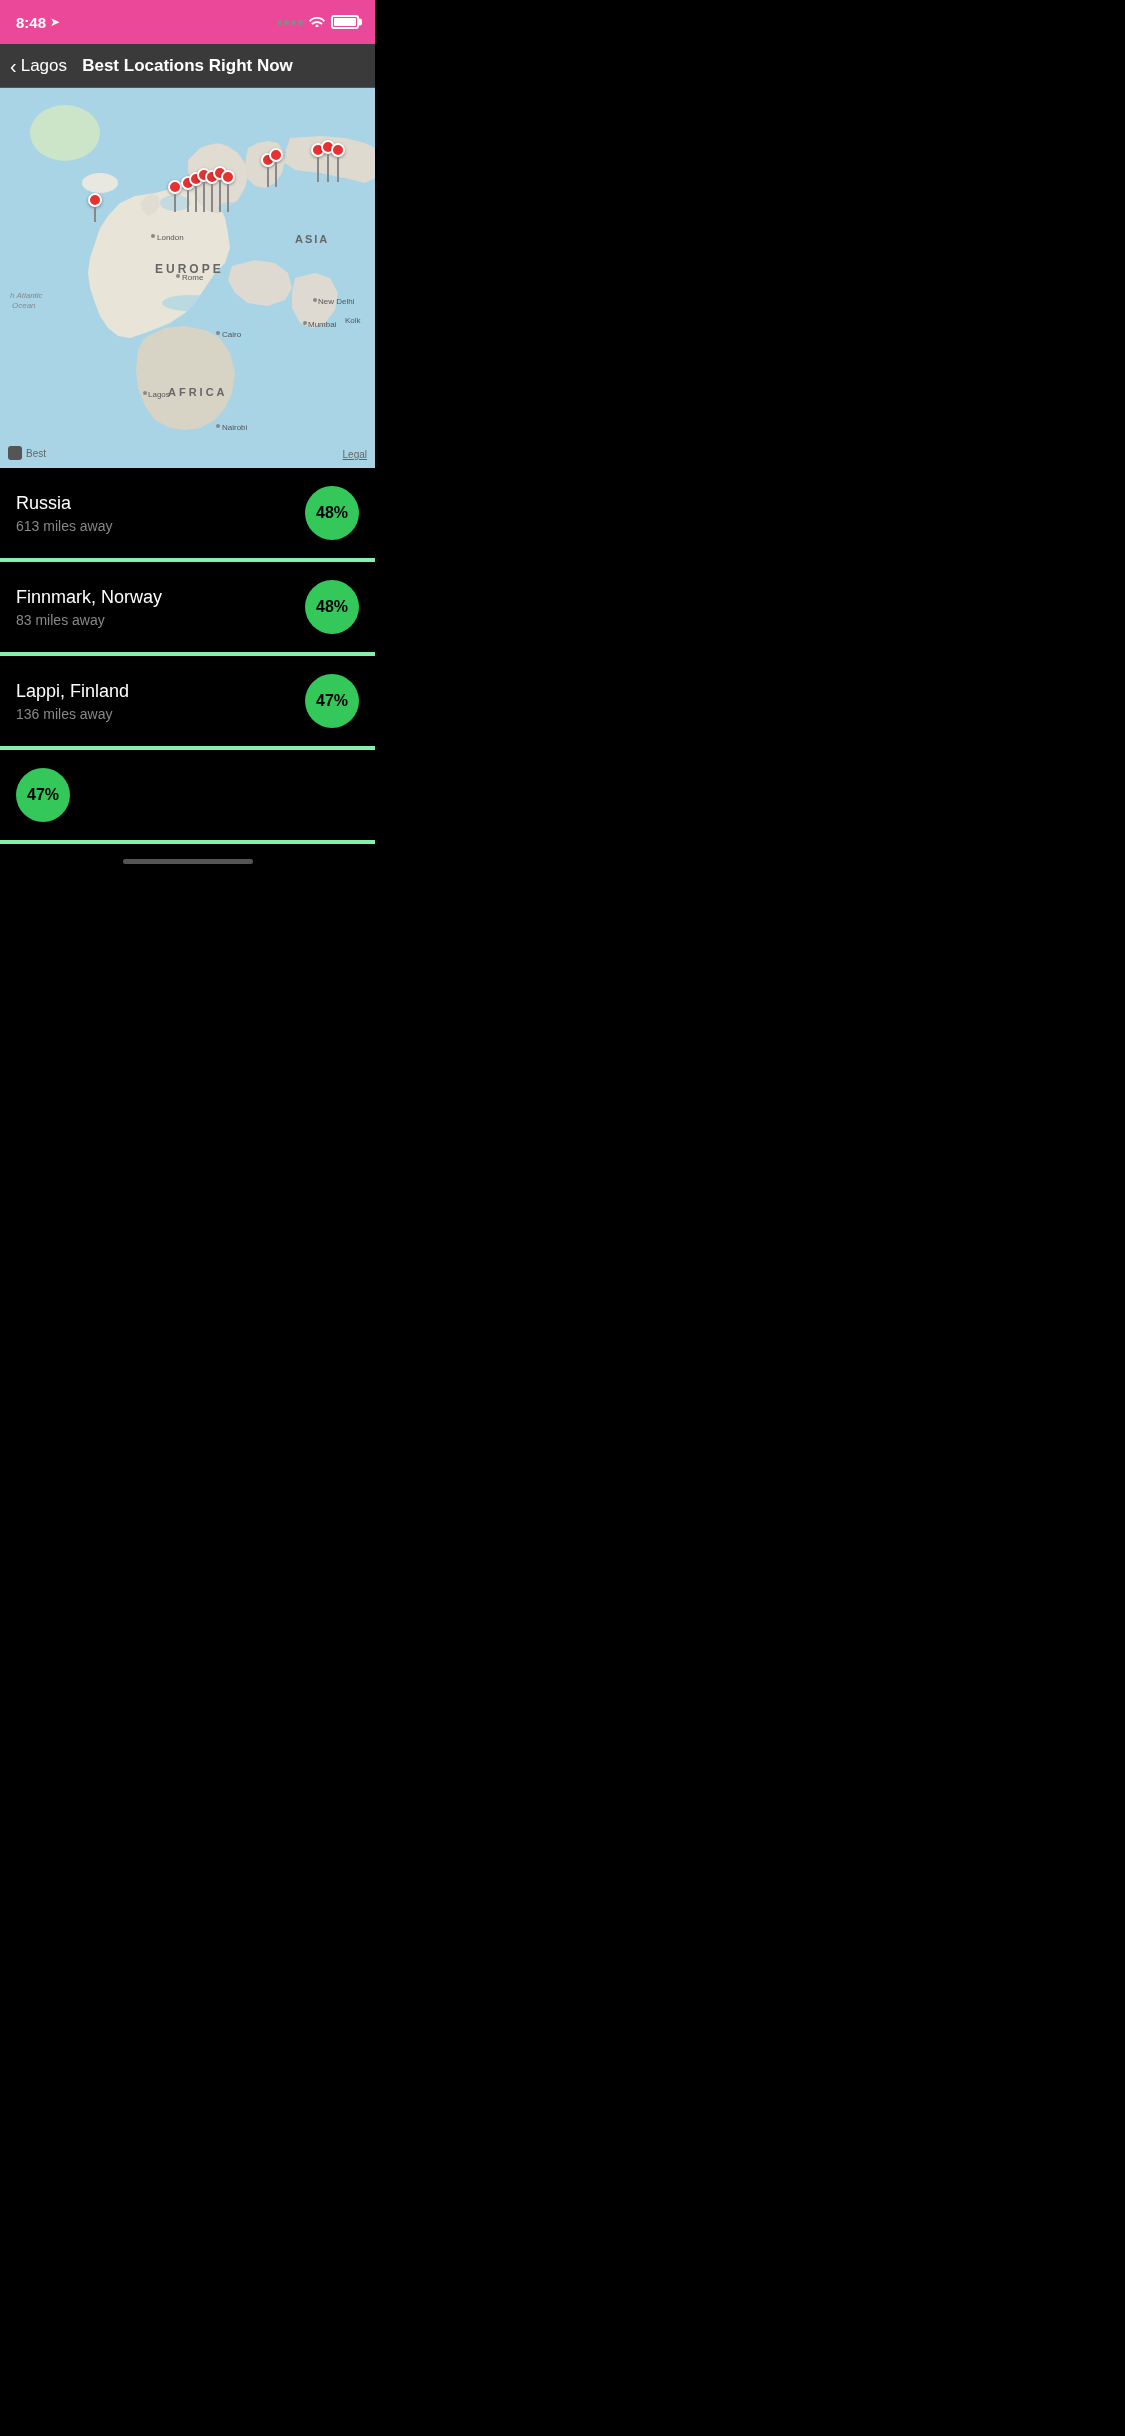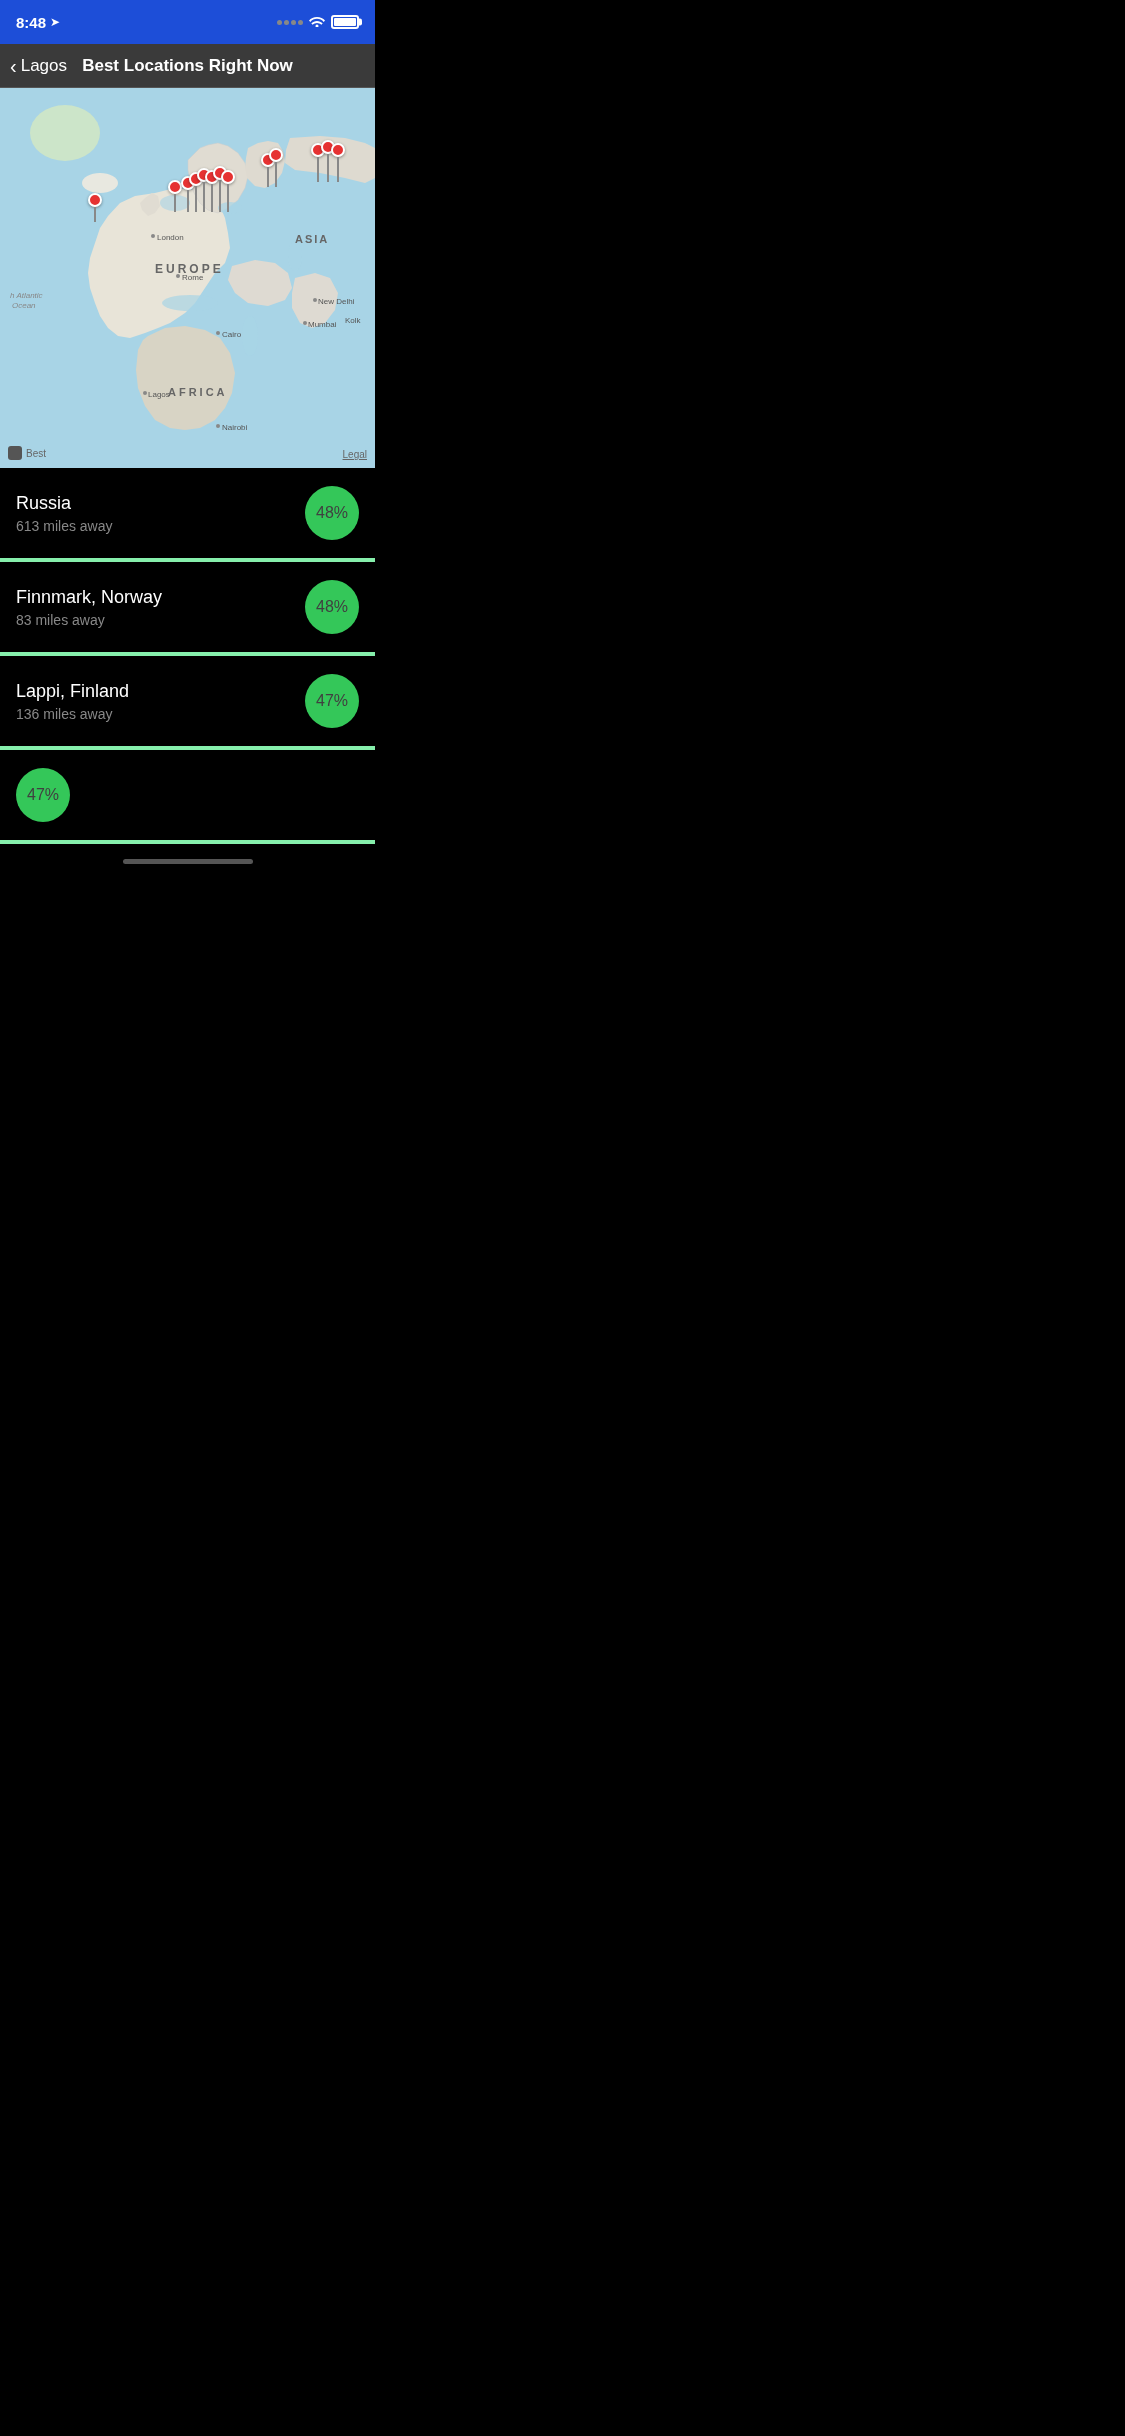--- a/index.html
+++ b/index.html
@@ -8,21 +8,21 @@
     body {
       width: 375px;
       min-height: 812px;
       background: #000;
       font-family: -apple-system, 'Helvetica Neue', Arial, sans-serif;
       overflow-x: hidden;
     }
 
     
     .status-bar {
-      background: #1d4ed8;
+      background: #ec4899;
       height: 44px;
       display: flex;
       align-items: center;
       justify-content: space-between;
       padding: 0 16px;
     }
     .status-left {
       display: flex;
       align-items: center;
       gap: 4px;
@@ -171,23 +171,23 @@
       font-size: 14px;
     }
     .percentage-badge {
       width: 54px;
       height: 54px;
       border-radius: 50%;
       background: #34c759;
       display: flex;
       align-items: center;
       justify-content: center;
-      color: #404040;
+      color: #000000;
       font-size: 16px;
-      font-weight: 400;
+      font-weight: 700;
       flex-shrink: 0;
     }
 
     
     .home-indicator {
       background: #000;
       height: 34px;
       display: flex;
       align-items: center;
       justify-content: center;

